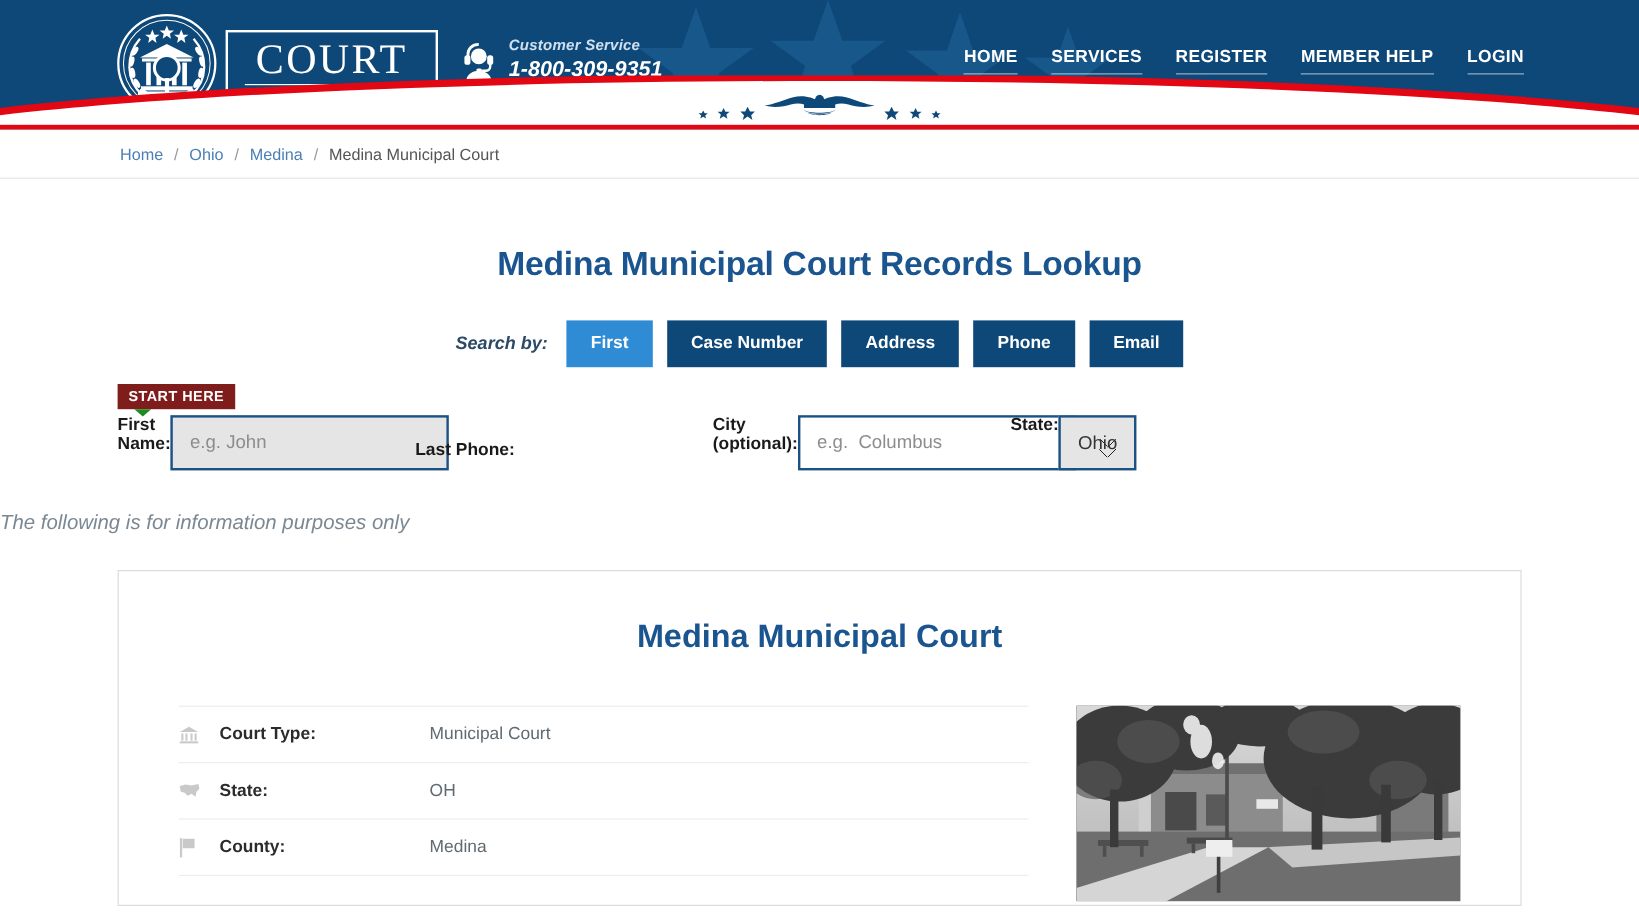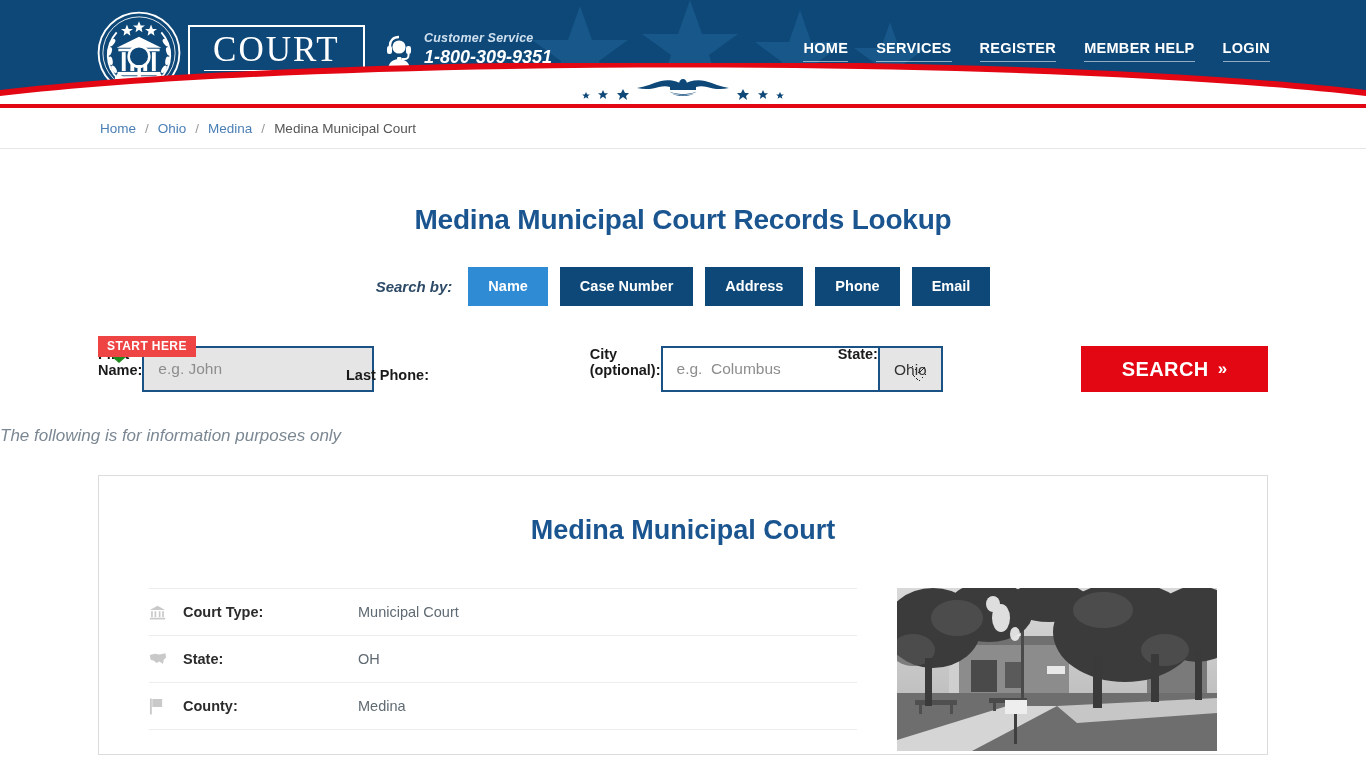--- a/index.html
+++ b/index.html
@@ -180,22 +180,22 @@
   .tab.active { background: #2e8bd4; }
 
   
   .form-area {
     position: relative;
     width: 1170px;
     margin: 10px auto 0 auto;
   }
   .start-here {
     position: absolute;
-    left: 0; top: 20px;
-    background: #ef4444;
+    left: 0; top: 4px;
+    background: #7f1d1d;
     color: #fff;
     font-size: 12px;
     font-weight: bold;
     letter-spacing: .4px;
     padding: 4px 9px 5px 9px;
     line-height: 1;
   }
   .start-here::after {
     content: "";
     position: absolute;
@@ -441,21 +441,21 @@
   <span class="crumb-sep">/</span>
   <a>Medina</a>
   <span class="crumb-sep">/</span>
   <span class="crumb-cur">Medina Municipal Court</span>
 </div>
 
 <h1 class="page-title">Medina Municipal Court Records Lookup</h1>
 
 <div class="searchby-row">
   <span class="searchby-label">Search by:</span>
-  <button class="tab active">Name</button>
+  <button class="tab active">First</button>
   <button class="tab">Case Number</button>
   <button class="tab">Address</button>
   <button class="tab">Phone</button>
   <button class="tab">Email</button>
 </div>
 
 <div class="form-area">
   <div class="start-here">START HERE</div>
 
   <div class="fields">
@@ -473,24 +473,20 @@
       <input class="white" type="text" placeholder="e.g.  Columbus" style="">
     </div>
 
     <div class="field f-state">
       <label class="field-label">State:</label>
       <select class="yellow">
         <option>Ohio</option>
       </select>
     </div>
 
-    <button class="search-btn">
-      <span>SEARCH</span>
-      <span class="chev">»</span>
-    </button>
   </div>
 </div>
 
 <div class="info-note">The following is for information purposes only</div>
 
 <div class="card">
   <h2 class="card-title">Medina Municipal Court</h2>
 
   <div class="card-body">
     <div class="detail-table">

